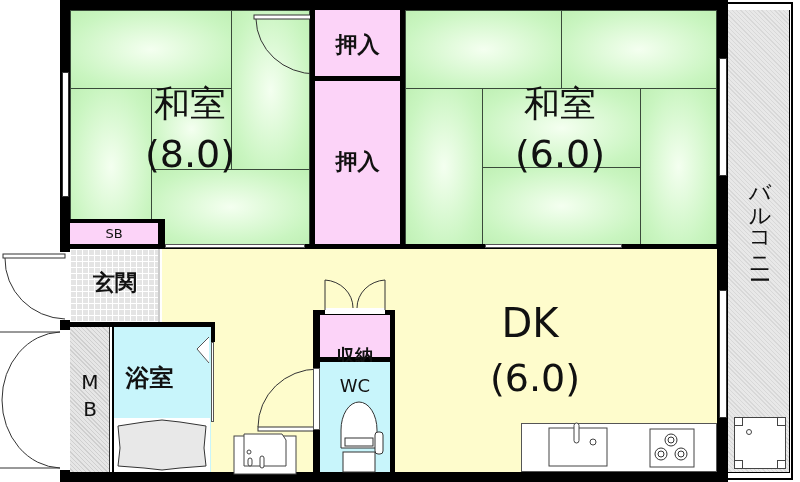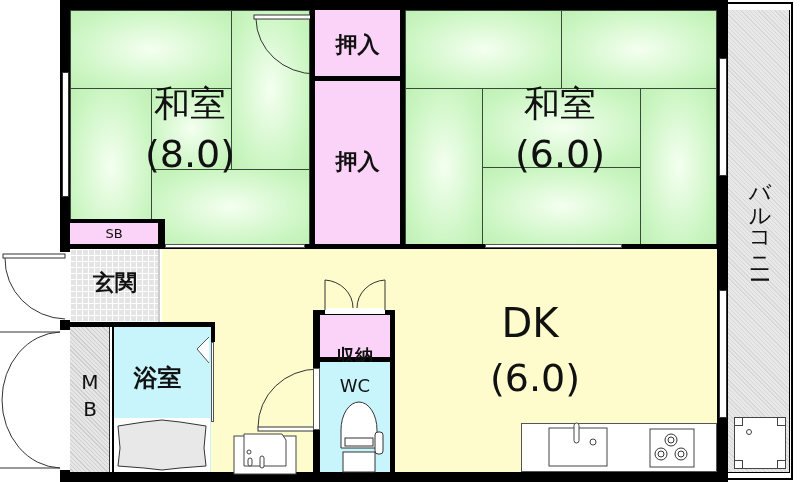--- a/index.html
+++ b/index.html
@@ -109,21 +109,21 @@
     <line x1="0" y1="2" x2="60" y2="2" stroke="#333"></line>
     <line x1="0" y1="138" x2="60" y2="138" stroke="#333"></line>
   </svg>
 
 <div class="abs wall" style="left:210px;top:322px;width:5px;height:20px;"></div>
 <div class="abs" style="left:112px;top:327px;width:99px;height:145px;background:#c8f5fb;border-left:2px solid #000;"></div>
 <div class="abs" style="left:211px;top:342px;width:3px;height:80px;background:#fff;border:1px solid #555;"></div>
 <svg style="left:195px;top:335px;" width="16" height="30">
     <path d="M14 2 L2 14 L14 28" fill="#fff" stroke="#555"></path>
   </svg>
-<div class="room-label" style="left:112px;top:362px;width:91px;font-size:24px;font-weight:bold;">浴室</div>
+<div class="room-label" style="left:104px;top:362px;width:91px;font-size:24px;font-weight:bold;">浴室</div>
 <svg style="left:114px;top:418px;" width="96" height="54">
     <rect x="0" y="0" width="96" height="54" fill="#fff"></rect>
     <path d="M4 8 L30 4 L48 2 L66 4 L92 8 L90 30 L92 48 L66 50 L48 52 L30 50 L4 48 L6 30 Z" fill="#e8e8e8" stroke="#333"></path>
   </svg>
 
 <svg style="left:232px;top:430px;" width="66" height="44">
     <rect x="2" y="6" width="62" height="38" fill="#fff" stroke="#444"></rect>
     <path d="M12 4 L50 4 L54 10 L54 36 L12 36 Z" fill="#fff" stroke="#444"></path>
     <circle cx="17" cy="22" r="2" fill="none" stroke="#444"></circle>
     <rect x="16" y="28" width="4" height="8" rx="2" fill="#fff" stroke="#444"></rect>

